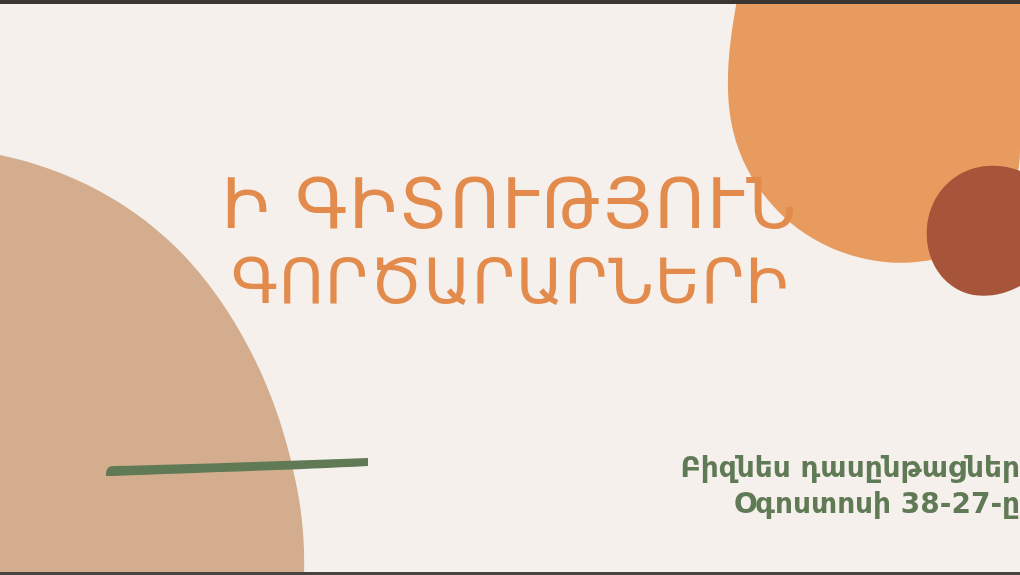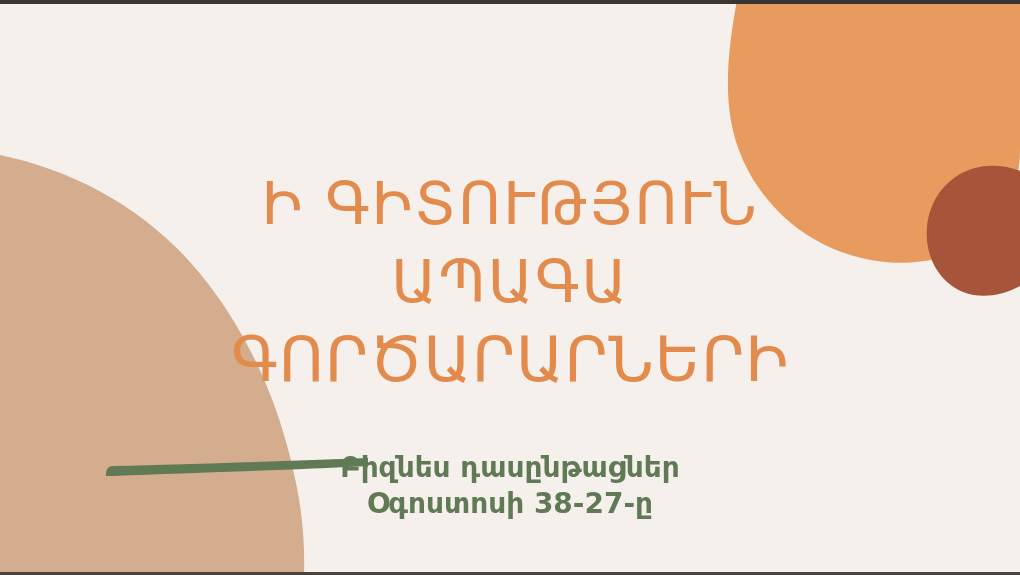--- a/index.html
+++ b/index.html
@@ -39,37 +39,37 @@
     left: 0;
     top: 165px;
     width: 1020px;
     text-align: center;
     z-index: 3;
     pointer-events: none;
   }
   .title-line {
     display: block;
     color: #e28b4d;
-    font-size: 59px;
+    font-size: 69px;
     line-height: 78px;
     letter-spacing: 2px;
     font-weight: 400;
     white-space: nowrap;
   }
   .title-line.l3 {
     font-size: 62px;
     letter-spacing: 1px;
   }
 
   #subtitle-block {
     position: absolute;
     left: 0;
     top: 450px;
     width: 1020px;
-    text-align: center;
+    text-align: right;
     z-index: 4;
   }
   .subtitle-line {
     display: block;
     color: #5f7a55;
     font-size: 28px;
     line-height: 36px;
     font-weight: 700;
     white-space: nowrap;
   }
@@ -90,21 +90,20 @@
     <path fill="#a6543a" d="M 1020 171 C 1000 163 975 164 957 176 C 935 190 925 215 927 240 C 929 264 943 284 963 292 C 981 299 1002 296 1020 286 Z"></path>
 
     <path fill="#5f7a55" d="M 106 476 C 106 469 108 466 114 466 C 190 464 290 461 368 458 L 368 466 C 290 470 190 473 114 476 Z"></path>
   </svg>
 
   <div class="edge-strip top"></div>
   <div class="edge-strip bottom"></div>
 
   <div id="title-block">
     <span class="title-line l1">Ի ԳԻՏՈՒԹՅՈՒՆ</span>
-    <span class="title-line l2">ԱՊԱԳԱ</span>
     <span class="title-line l3">ԳՈՐԾԱՐԱՐՆԵՐԻ</span>
   </div>
 
   <div id="subtitle-block">
     <span class="subtitle-line s1">Բիզնես դասընթացներ</span>
     <span class="subtitle-line s2">Օգոստոսի 38-27-ը</span>
   </div>
 
 </div>
 

